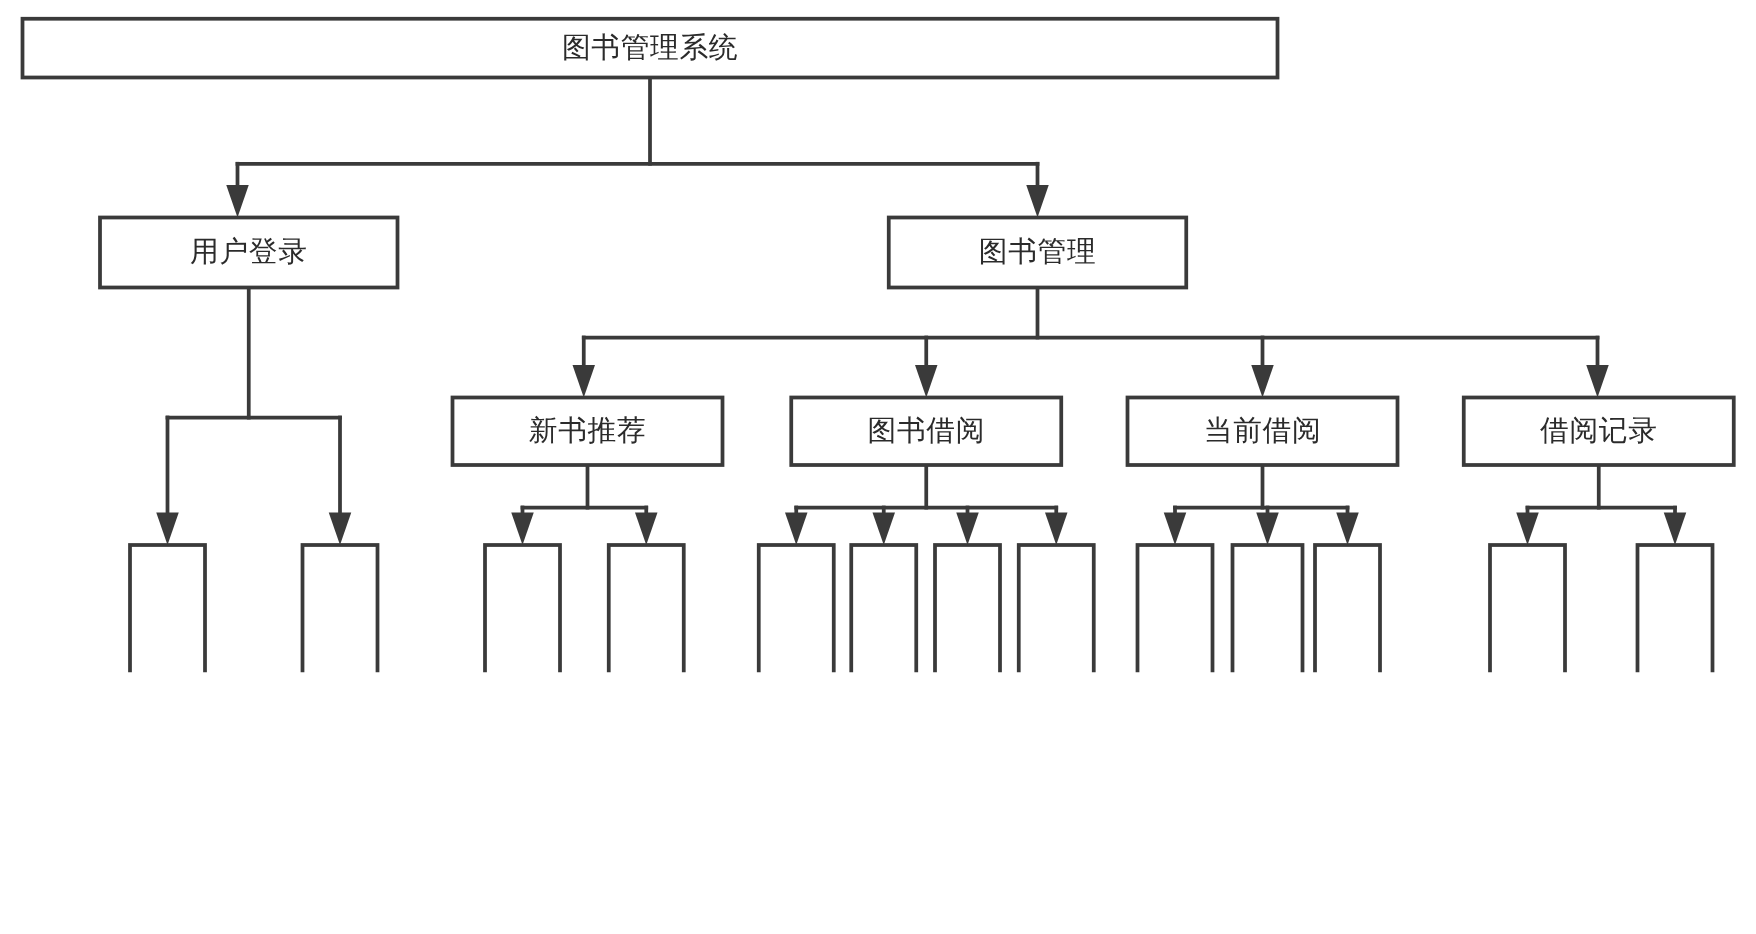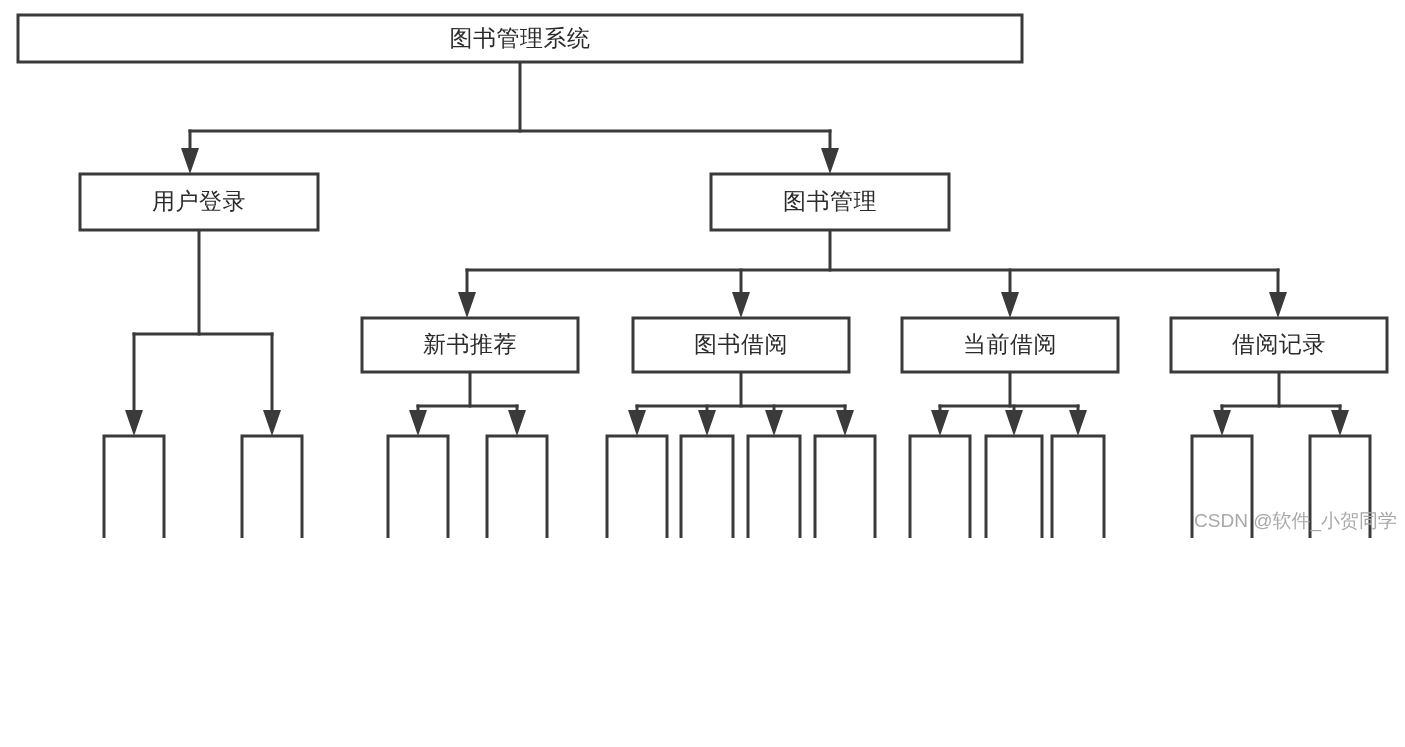--- a/index.html
+++ b/index.html
@@ -207,14 +207,13 @@
         <span class="vlabel">确认归还（管理员）</span>
       </div>
       <div class="vlabel-wrap" style="left: 1192px; top: 436px; width: 60px; height: 300px;">
         <span class="vlabel">新增借阅记录</span>
       </div>
       <div class="vlabel-wrap" style="left: 1310px; top: 436px; width: 60px; height: 300px;">
         <span class="vlabel">查询借阅记录</span>
       </div>
     </div>
 
-  <div class="watermark">CSDN @软件_小贺同学</div>
 </div>
 
 </body></html>

